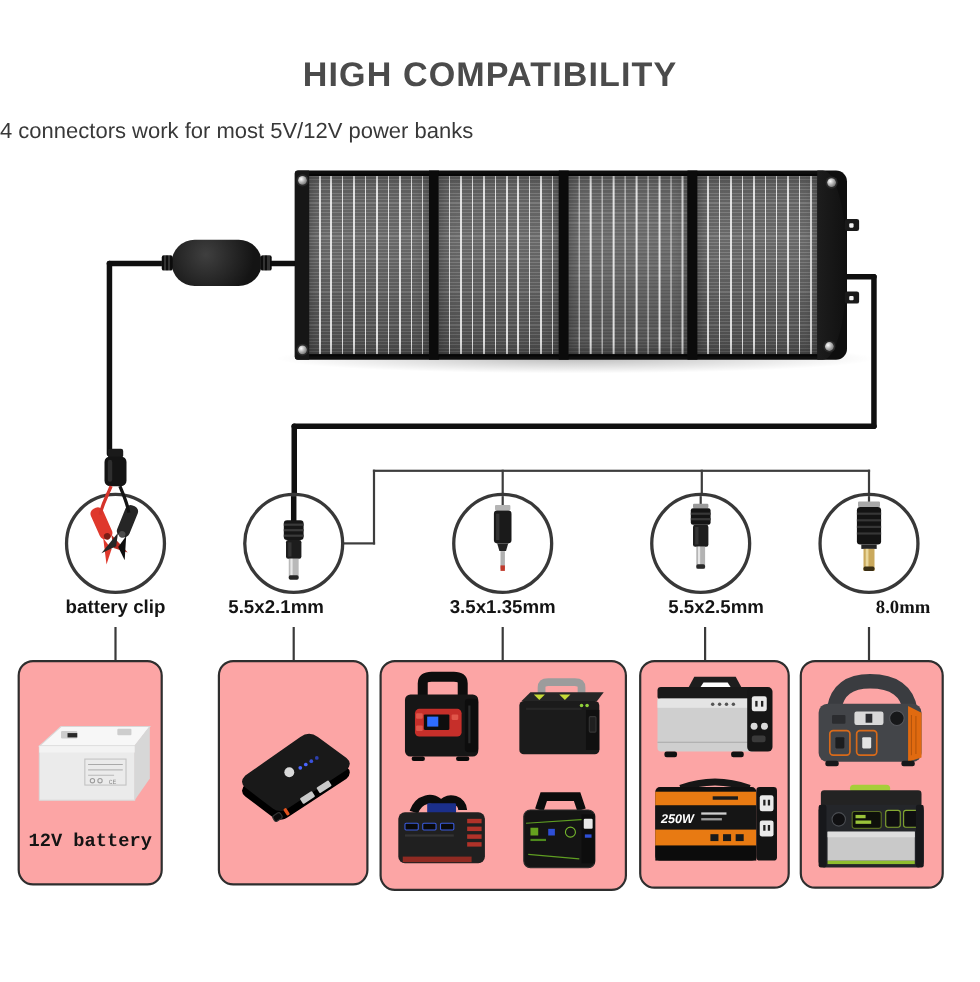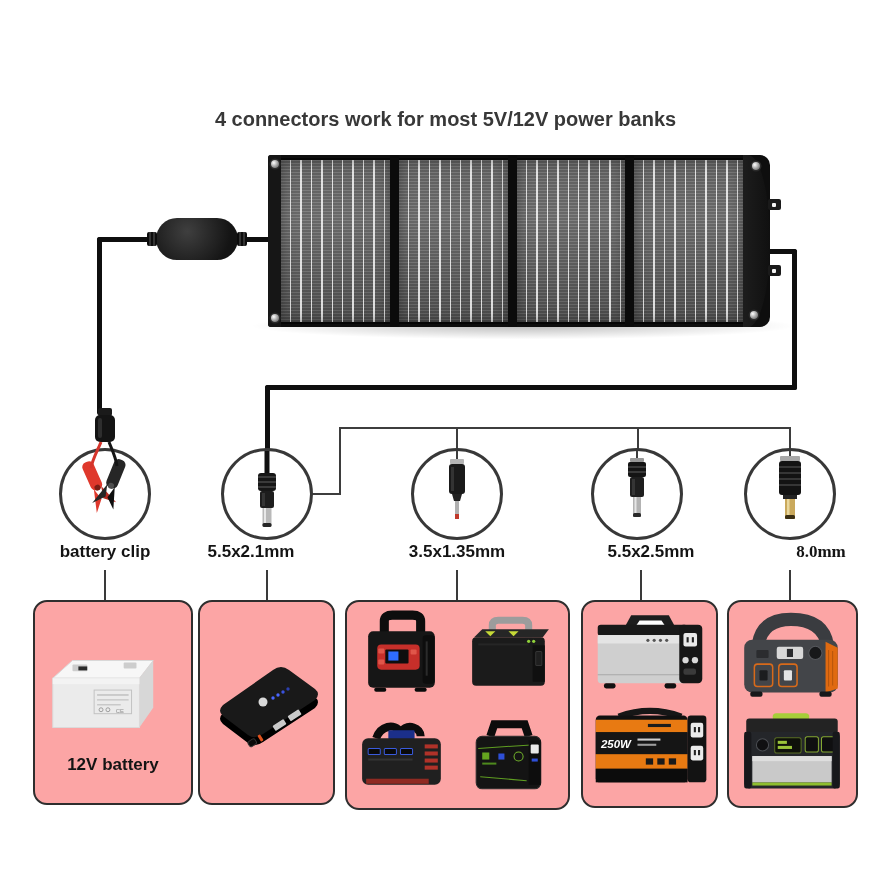--- a/index.html
+++ b/index.html
@@ -1,21 +1,21 @@
 <!DOCTYPE html>
 <html><head>
 <meta charset="utf-8">
 <style>
   html,body{margin:0;padding:0;background:#fff;}
   #stage{position:relative;width:891px;height:893px;background:#fff;overflow:hidden;
          font-family:"Liberation Sans","DejaVu Sans",sans-serif;}
   .title{position:absolute;top:50px;left:0;width:100%;text-align:center;
          font-size:31px;font-weight:bold;letter-spacing:1px;color:#4b4b4b;}
-  .subtitle{position:absolute;top:108px;left:0;width:100%;text-align:center;
-         font-size:20px;color:#383838;font-weight:bold;}
+  .subtitle{position:absolute;top:108px;left:0;width:100%;text-align:left;
+         font-size:20px;color:#383838;}
 
   
   .pshadow{position:absolute;left:240px;top:312px;width:566px;height:28px;
          background:radial-gradient(ellipse at center,rgba(0,0,0,.26) 0%,rgba(0,0,0,0) 68%);}
   .panel{position:absolute;left:268px;top:155px;width:502px;height:172px;display:flex;
          background:#0e0e0e;border-radius:3px 10px 10px 3px;z-index:2;}
   .pstrip{width:13px;background:#161616;position:relative;border-radius:3px 0 0 3px;}
   .pfold{width:9px;background:#0b0b0b;}
   .pcell{flex:1;margin:3px 0;border-top:2px solid #060606;border-bottom:2px solid #060606;
          background:
@@ -54,20 +54,21 @@
   .blabel{position:absolute;left:0;bottom:28px;width:100%;text-align:center;
         font-size:17px;font-weight:bold;color:#141414;}
   .grid2{display:flex;flex-wrap:wrap;justify-content:center;align-items:center;padding-top:4px;}
   .stack{display:flex;flex-direction:column;align-items:center;justify-content:center;height:100%;}
 </style>
 </head>
 <body>
 
 <div id="stage">
 
+  <div class="title">HIGH COMPATIBILITY</div>
   <div class="subtitle">4 connectors work for most 5V/12V power banks</div>
 
   <div class="pshadow"></div>
   <div class="panel">
     <div class="pstrip">
       <span class="grom" style="left:3px;top:5px;"></span>
       <span class="grom" style="left:3px;bottom:5px;"></span>
     </div>
     <div class="pcell"></div>
     <div class="pfold"></div>
@@ -189,21 +190,21 @@
   <div class="clabel" style="left:382px;">3.5x1.35mm</div>
   <div class="clabel" style="left:576px;">5.5x2.5mm</div>
   <div class="clabel" style="left:746px;font-family:Liberation Serif, serif;">8.0mm</div>
 
   <div class="tick" style="left:104px;"></div>
   <div class="tick" style="left:266px;"></div>
   <div class="tick" style="left:456px;"></div>
   <div class="tick" style="left:640px;"></div>
   <div class="tick" style="left:789px;"></div>
 
-  <div class="pbox" style="left:33px;width:160px;height:205px;">
+  <div class="pbox" style="left:16px;width:132px;height:205px;font-family:Liberation Mono, monospace;">
     <svg style="position:absolute;left:4px;top:42px;" width="128" height="100" viewBox="0 0 130 100">
       <polygon points="14,34 34,16 116,16 102,34" fill="#f7f7f7" stroke="#d8d8d8"></polygon>
       <polygon points="102,34 116,16 116,64 102,84" fill="#d7d7d7"></polygon>
       <rect x="14" y="34" width="88" height="50" fill="#ebebeb" stroke="#dadada"></rect>
       <rect x="14" y="34" width="88" height="6" fill="#f3f3f3"></rect>
       <rect x="34" y="20" width="15" height="7" rx="1" fill="#cdcdcd"></rect>
       <rect x="86" y="18" width="13" height="6" rx="1" fill="#cdcdcd"></rect>
       <rect x="40" y="22" width="9" height="4" fill="#2a2a2a"></rect>
       <rect x="56" y="46" width="38" height="24" fill="none" stroke="#c2c2c2"></rect>
       <line x1="59" y1="51" x2="91" y2="51" stroke="#aaa"></line>

